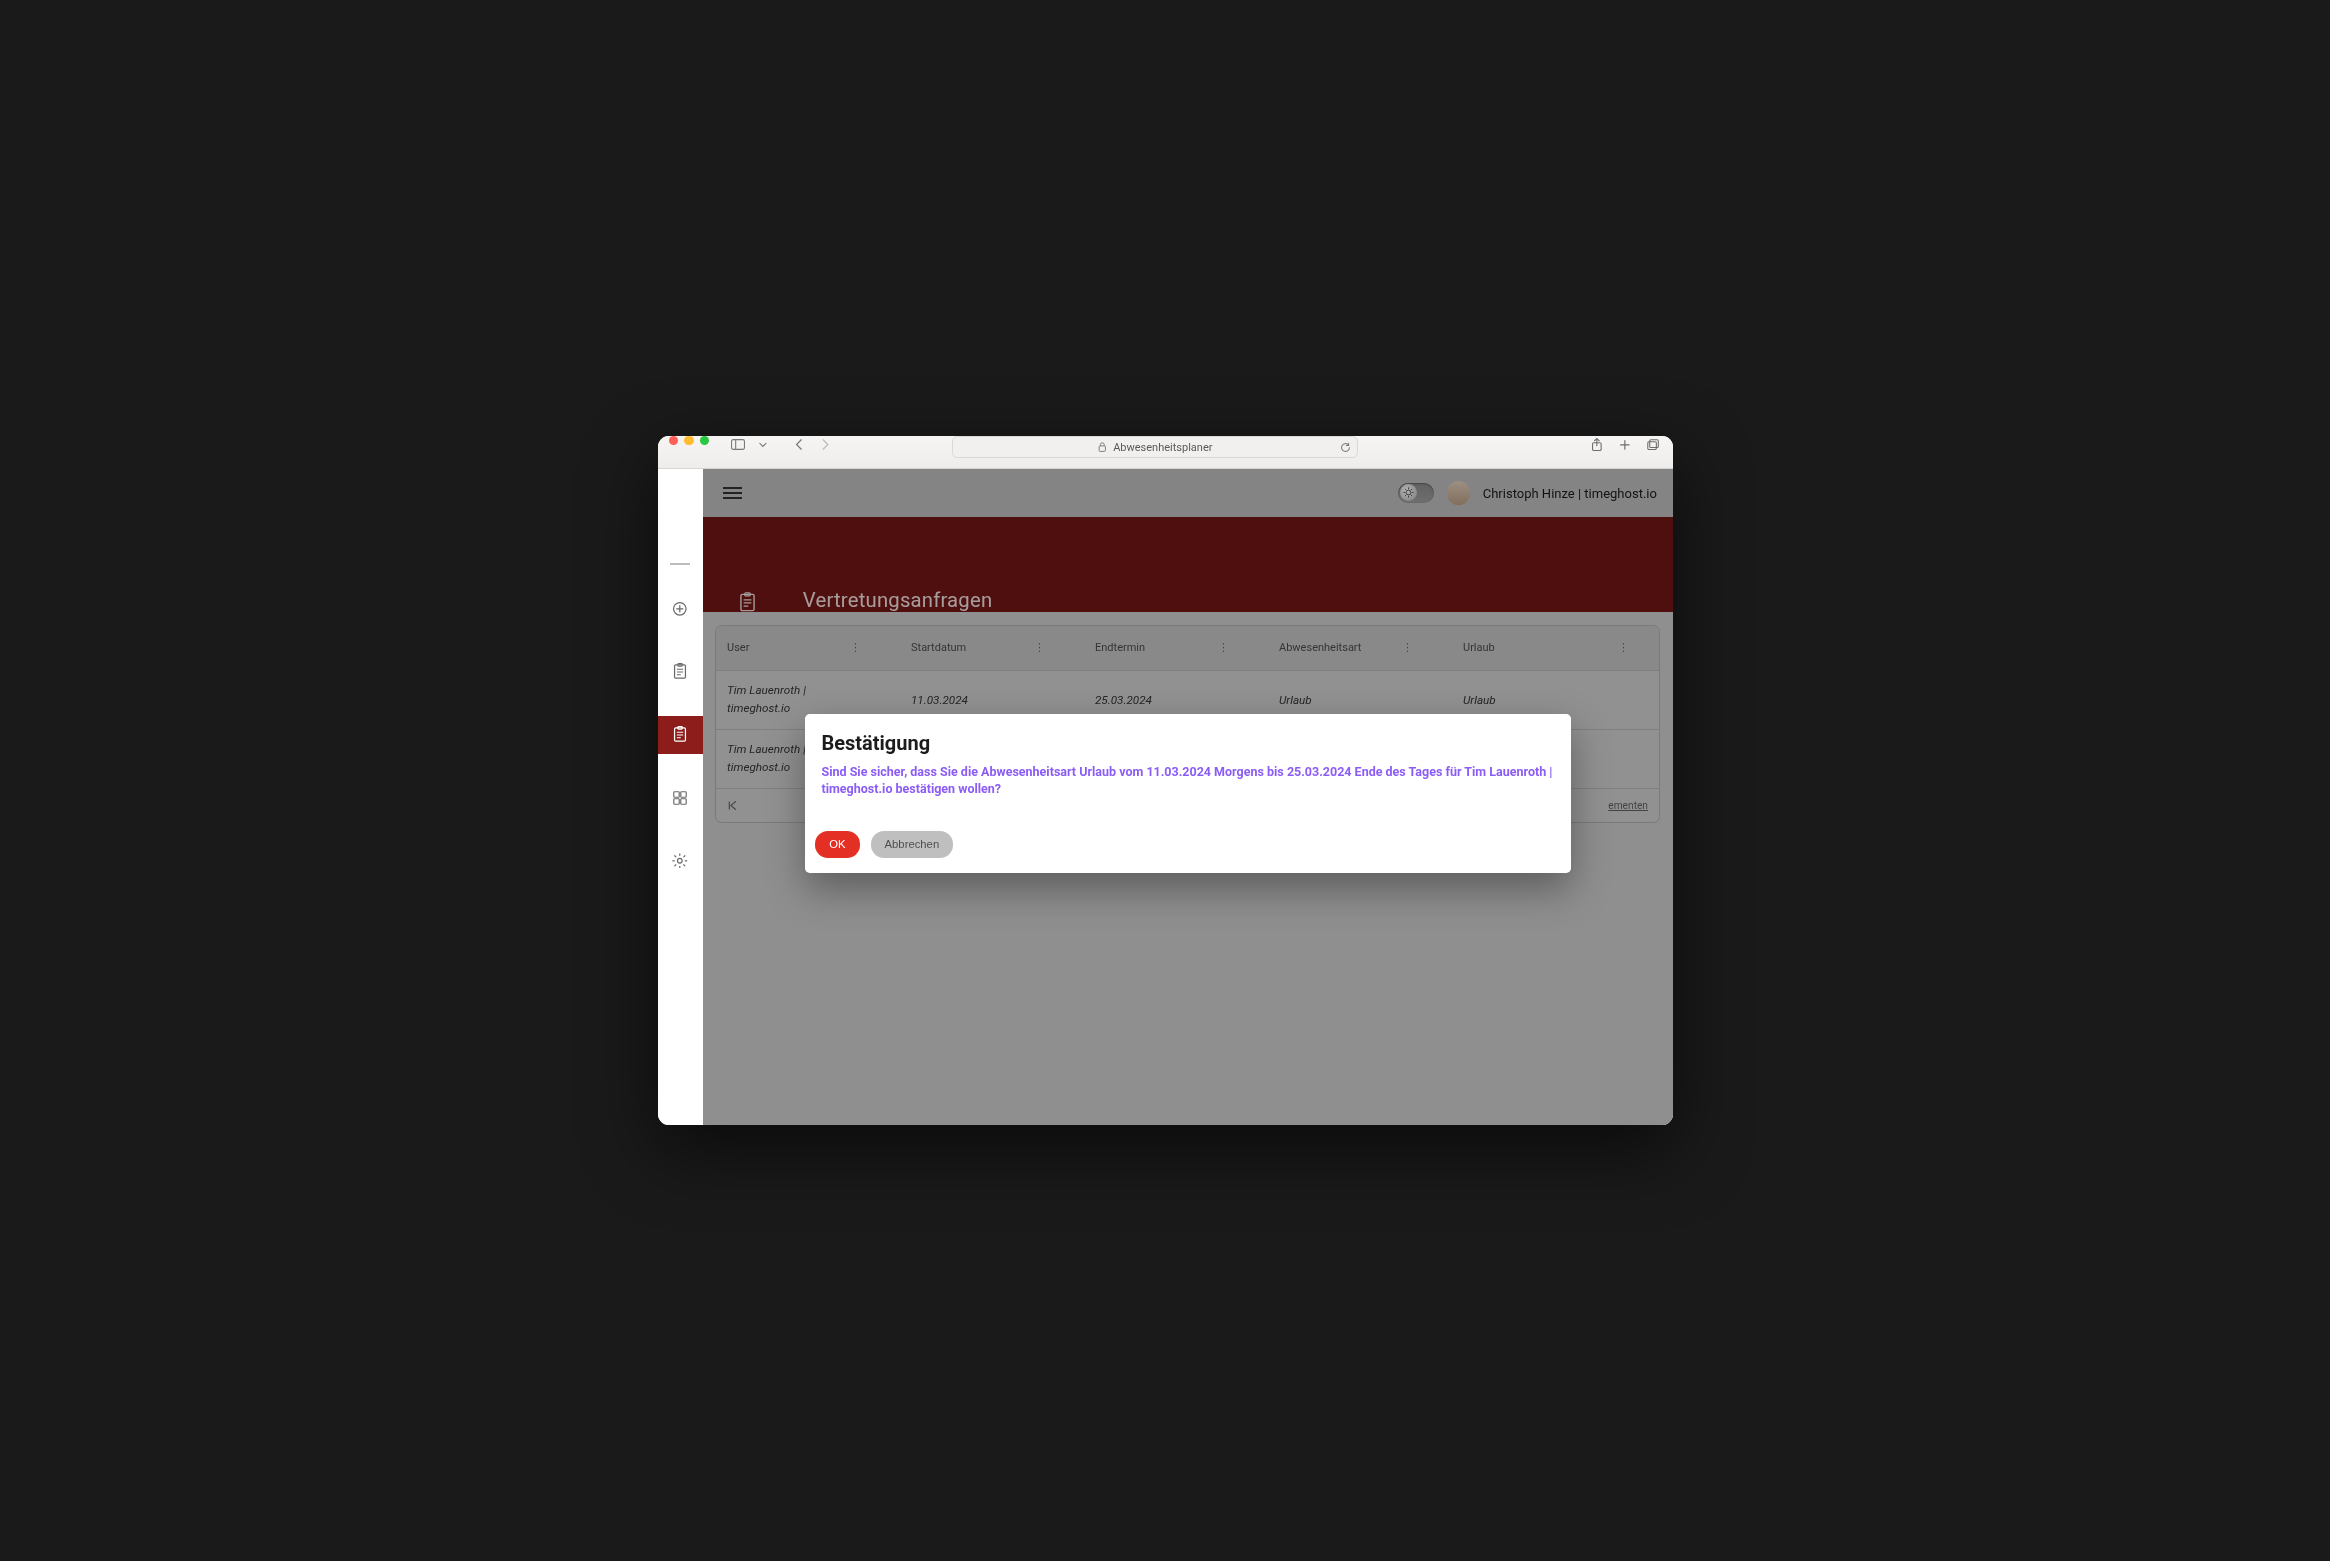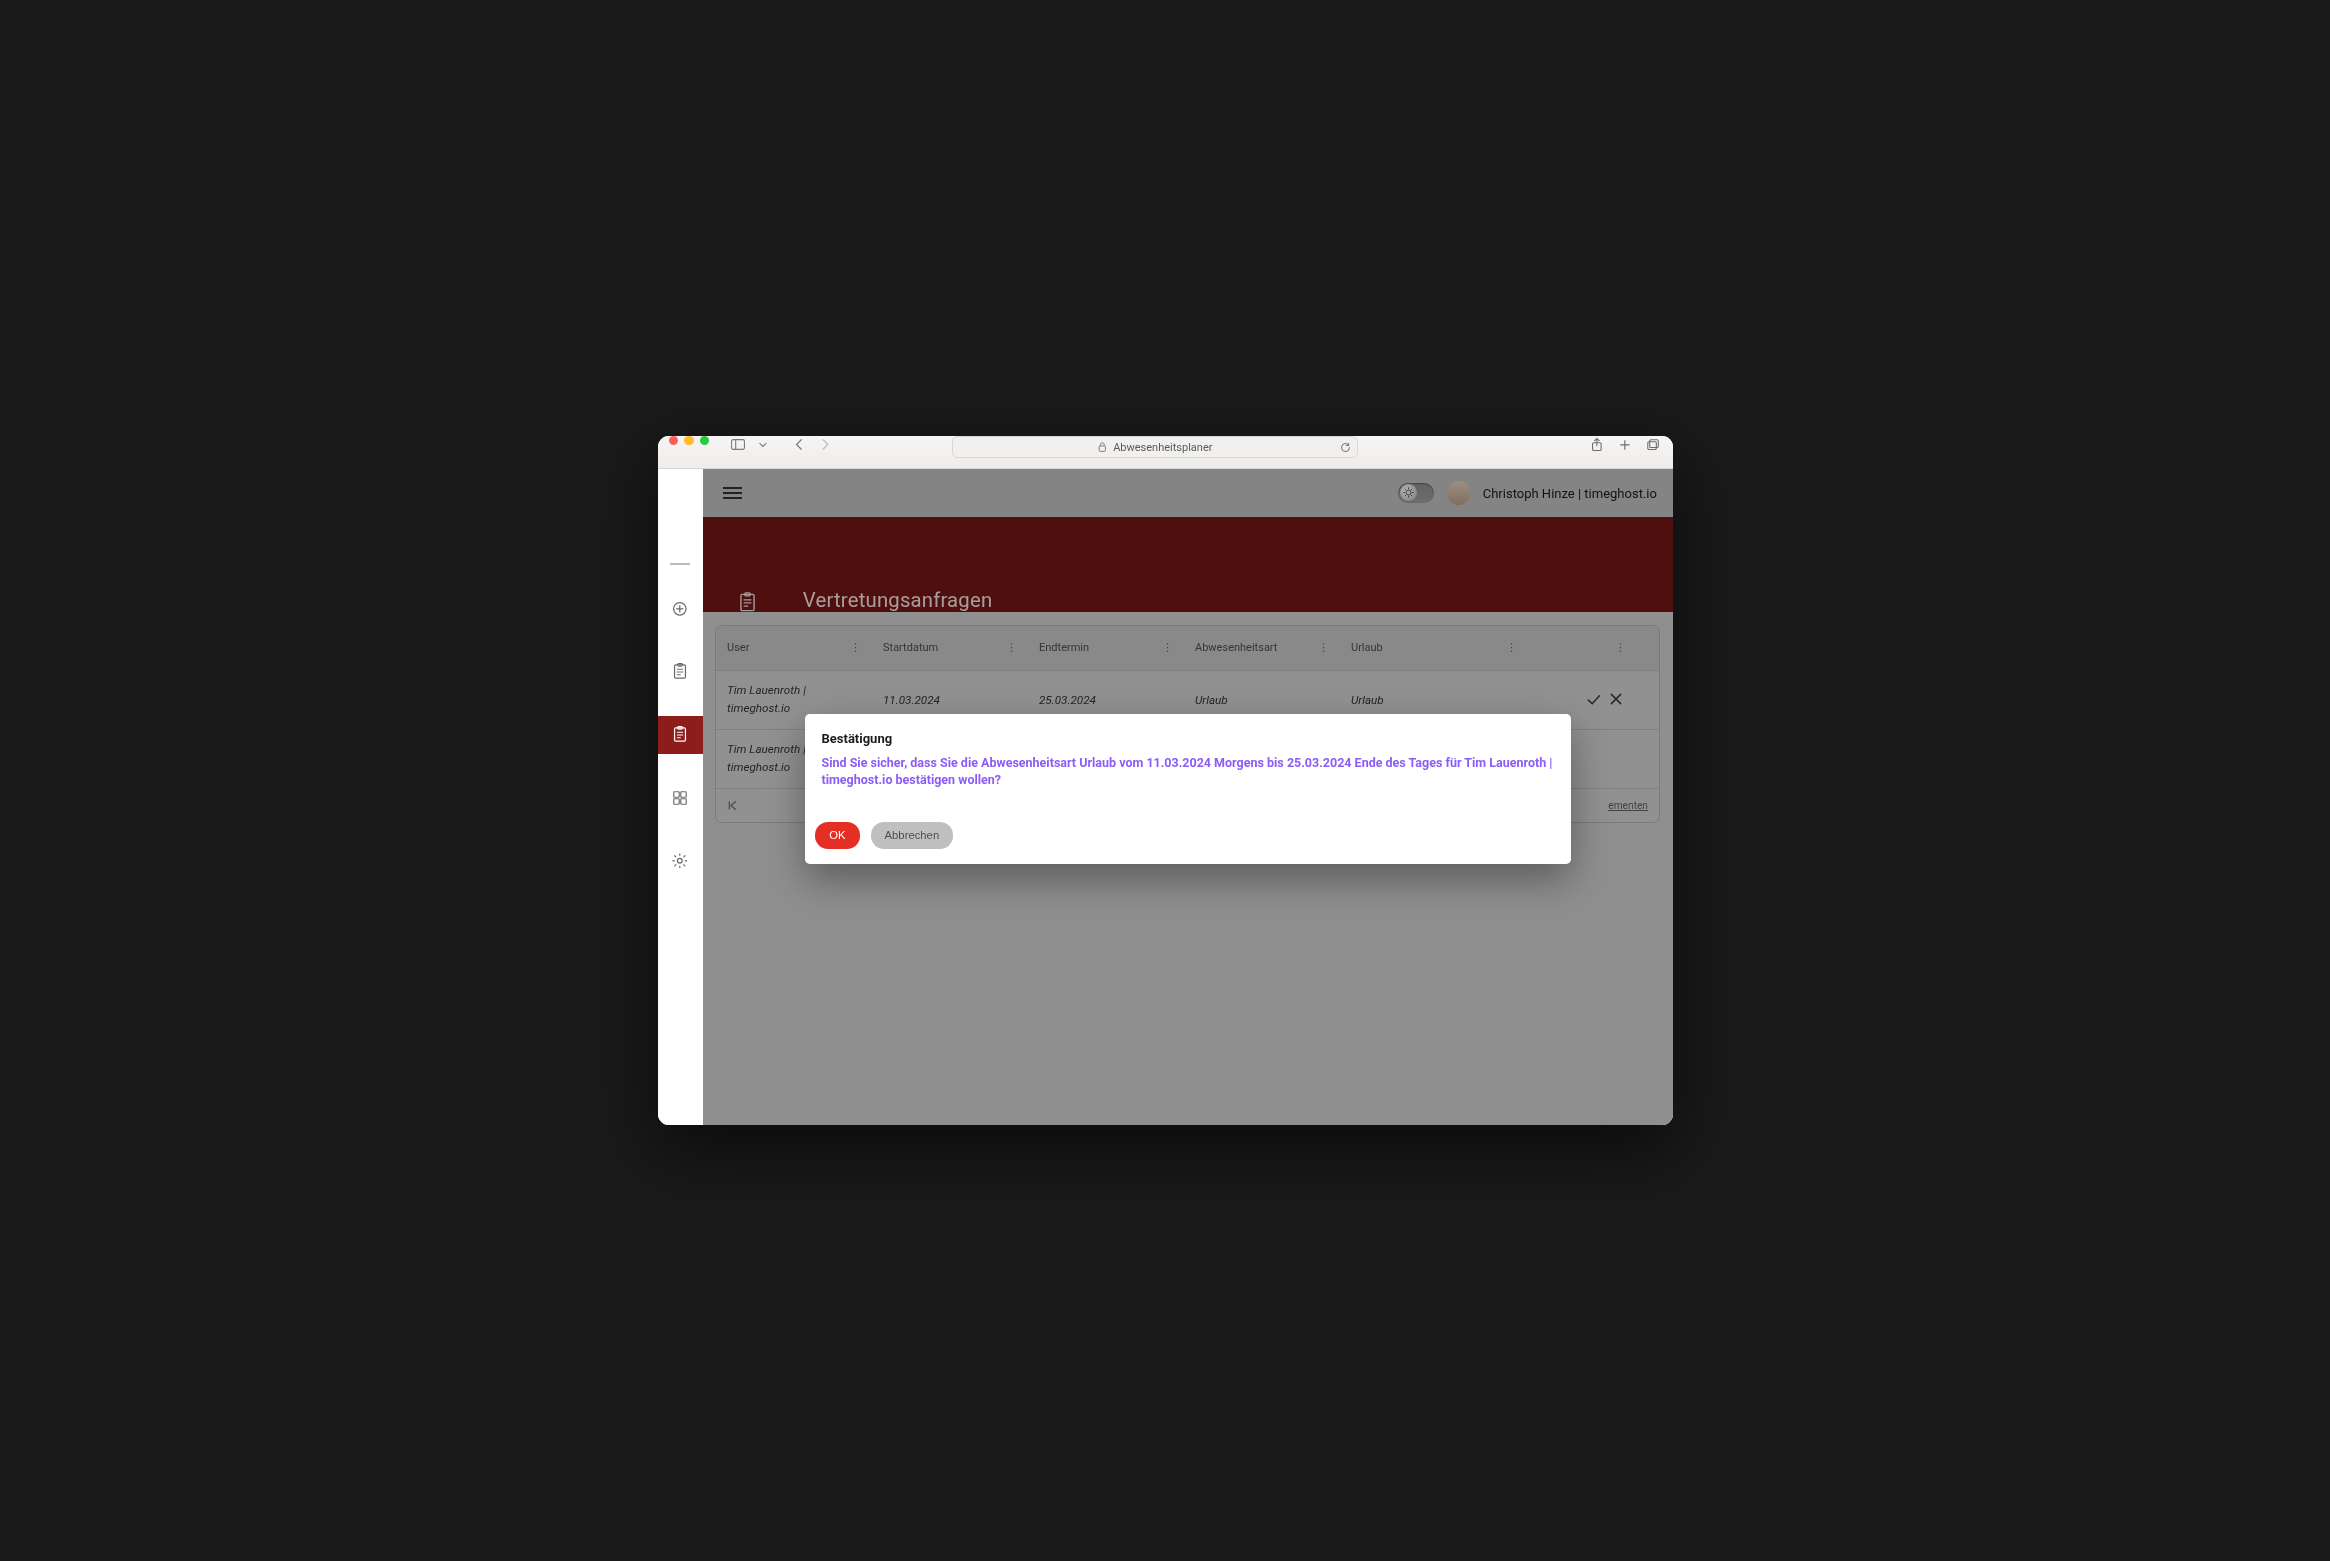--- a/index.html
+++ b/index.html
@@ -179,20 +179,21 @@
     margin: 12.5px;
     background: #c9c9c9;
     border: 0.8px solid #a9a9a9;
     border-radius: 6.3px;
     overflow: hidden;
   }
   .thead, .trow {
     display: grid;
     grid-template-columns: 156px 156px 156px 156px 188px 109px;
     align-items: center;
+    gap: 28px;
   }
   .thead {
     background: #bebebe;
     height: 44px;
     color: #4a4a4a;
     font-size: 11px;
   }
   .th {
     padding: 0 11px;
     display: flex;
@@ -234,21 +235,21 @@
     z-index: 10;
     left: 102px;
     right: 102px;
     top: 245px;
     background: #ffffff;
     border-radius: 4.7px;
     box-shadow: 0 15.6px 39px rgba(0,0,0,0.35);
     padding: 17px 17px 15.6px 17px;
   }
   .modal h2 {
-    font-size: 13px;
+    font-size: 20px;
     font-weight: 700;
     color: #1c1c1c;
     margin-bottom: 9.4px;
   }
   .modal p {
     font-size: 12.5px;
     line-height: 1.35;
     color: #8b5cf6;
     margin-bottom: 33px;
     font-weight: bold;

